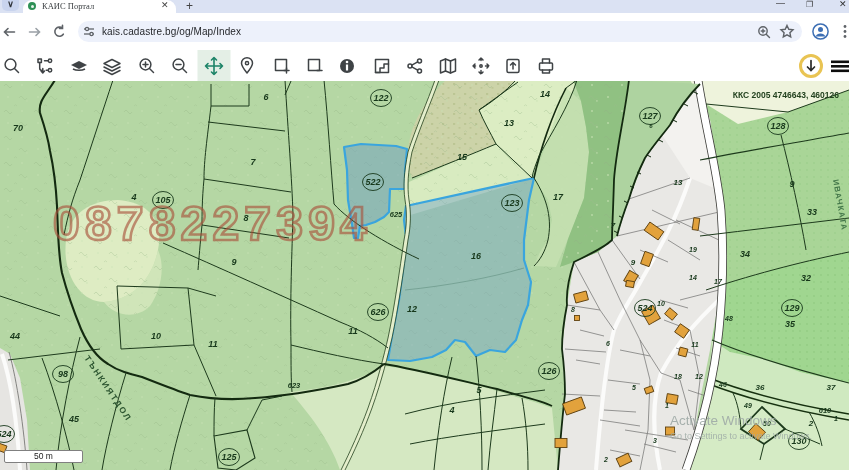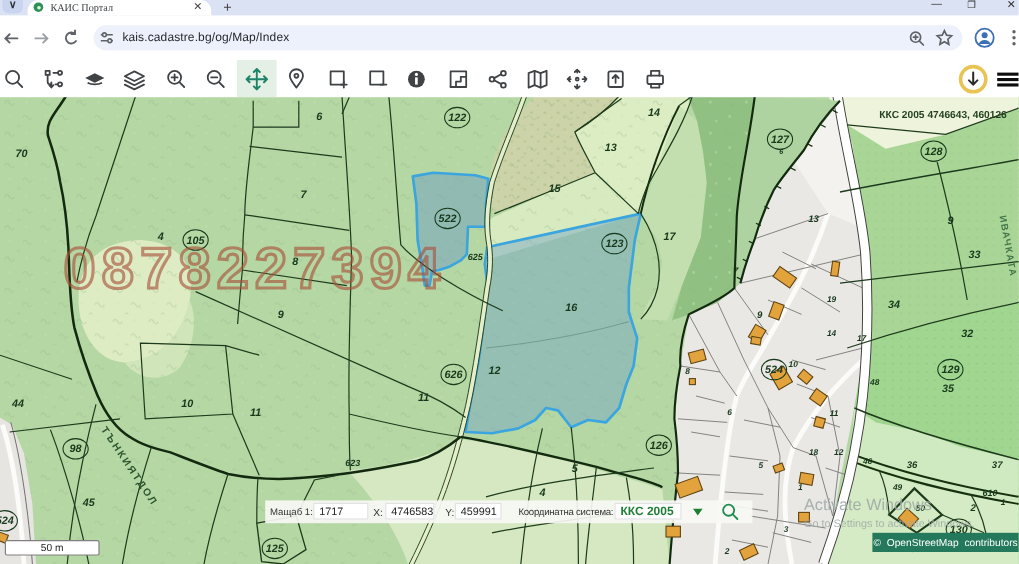--- a/index.html
+++ b/index.html
@@ -440,32 +440,14 @@
           <rect x="831" y="15" width="18" height="2.6"></rect>
           <rect x="831" y="19.5" width="18" height="2.6"></rect>
         </g>
 </svg>
 </div>
 
 <div class="chrome" id="activate">
   <div class="l1">Activate Windows</div>
   <div class="l2">Go to Settings to activate Windows.</div>
 </div>
-<div class="chrome" id="statusbar">
-  <span class="sb" style="left:4px;font-size:8px;">Мащаб 1:</span>
-  <div class="sbox" style="left:40px;width:46px;">1717</div>
-  <span class="sb" style="left:90px;">X:</span>
-  <div class="sbox" style="left:100px;width:41px;">4746583</div>
-  <span class="sb" style="left:150px;">Y:</span>
-  <div class="sbox" style="left:158px;width:39px;">459991</div>
-  <span class="sb" style="left:211px;font-size:8px;letter-spacing:-0.2px;">Координатна система:</span>
-  <div class="sbox" style="left:291px;width:56px;color:#1e7e34;font-weight:bold;font-size:10px;">ККС 2005</div>
-  <svg style="position:absolute;left:355px;top:5px;" width="11" height="9" viewBox="0 0 11 9">
-    <path d="M1.5 2 L5.5 7.5 L9.5 2 Z" fill="#1e7e34"></path>
-  </svg>
-  <svg style="position:absolute;left:379px;top:2px;" width="18" height="16" viewBox="0 0 18 16">
-    <circle cx="7.2" cy="6.2" r="4.6" fill="none" stroke="#1e8e4e" stroke-width="1.5"></circle>
-    <line x1="10.6" y1="9.6" x2="14.5" y2="13.5" stroke="#1e8e4e" stroke-width="1.5" stroke-linecap="round"></line>
-  </svg>
-</div>
 <div class="chrome" id="scalebox">50 m</div>
-<div class="chrome" id="attrib">©&nbsp; OpenStreetMap &nbsp;contributors</div>
 </div>
 
 </body></html>

